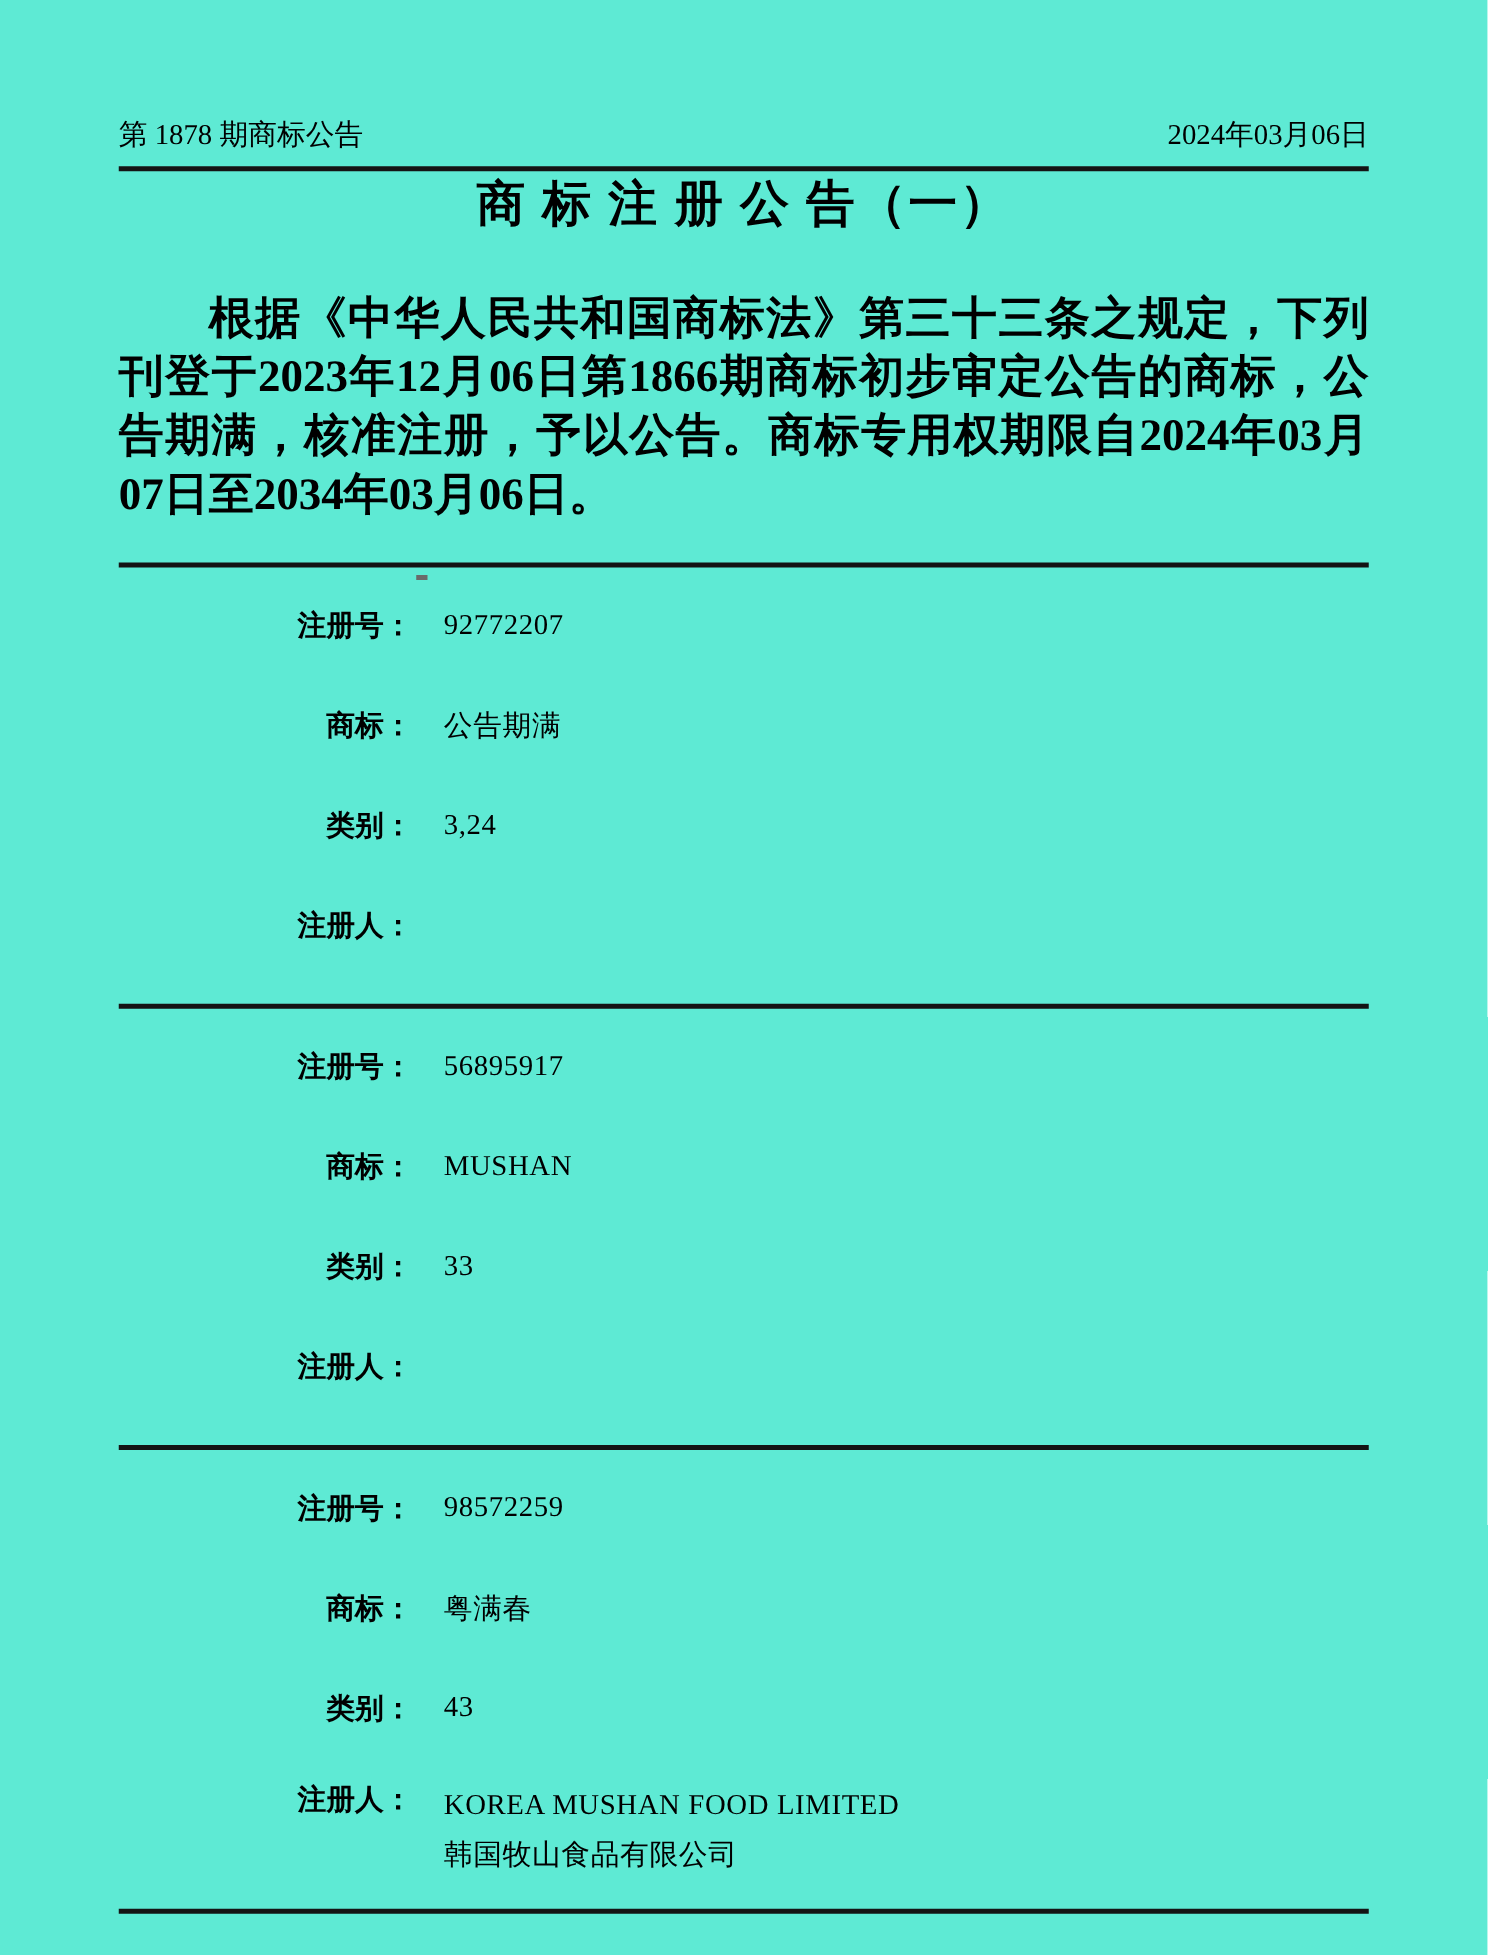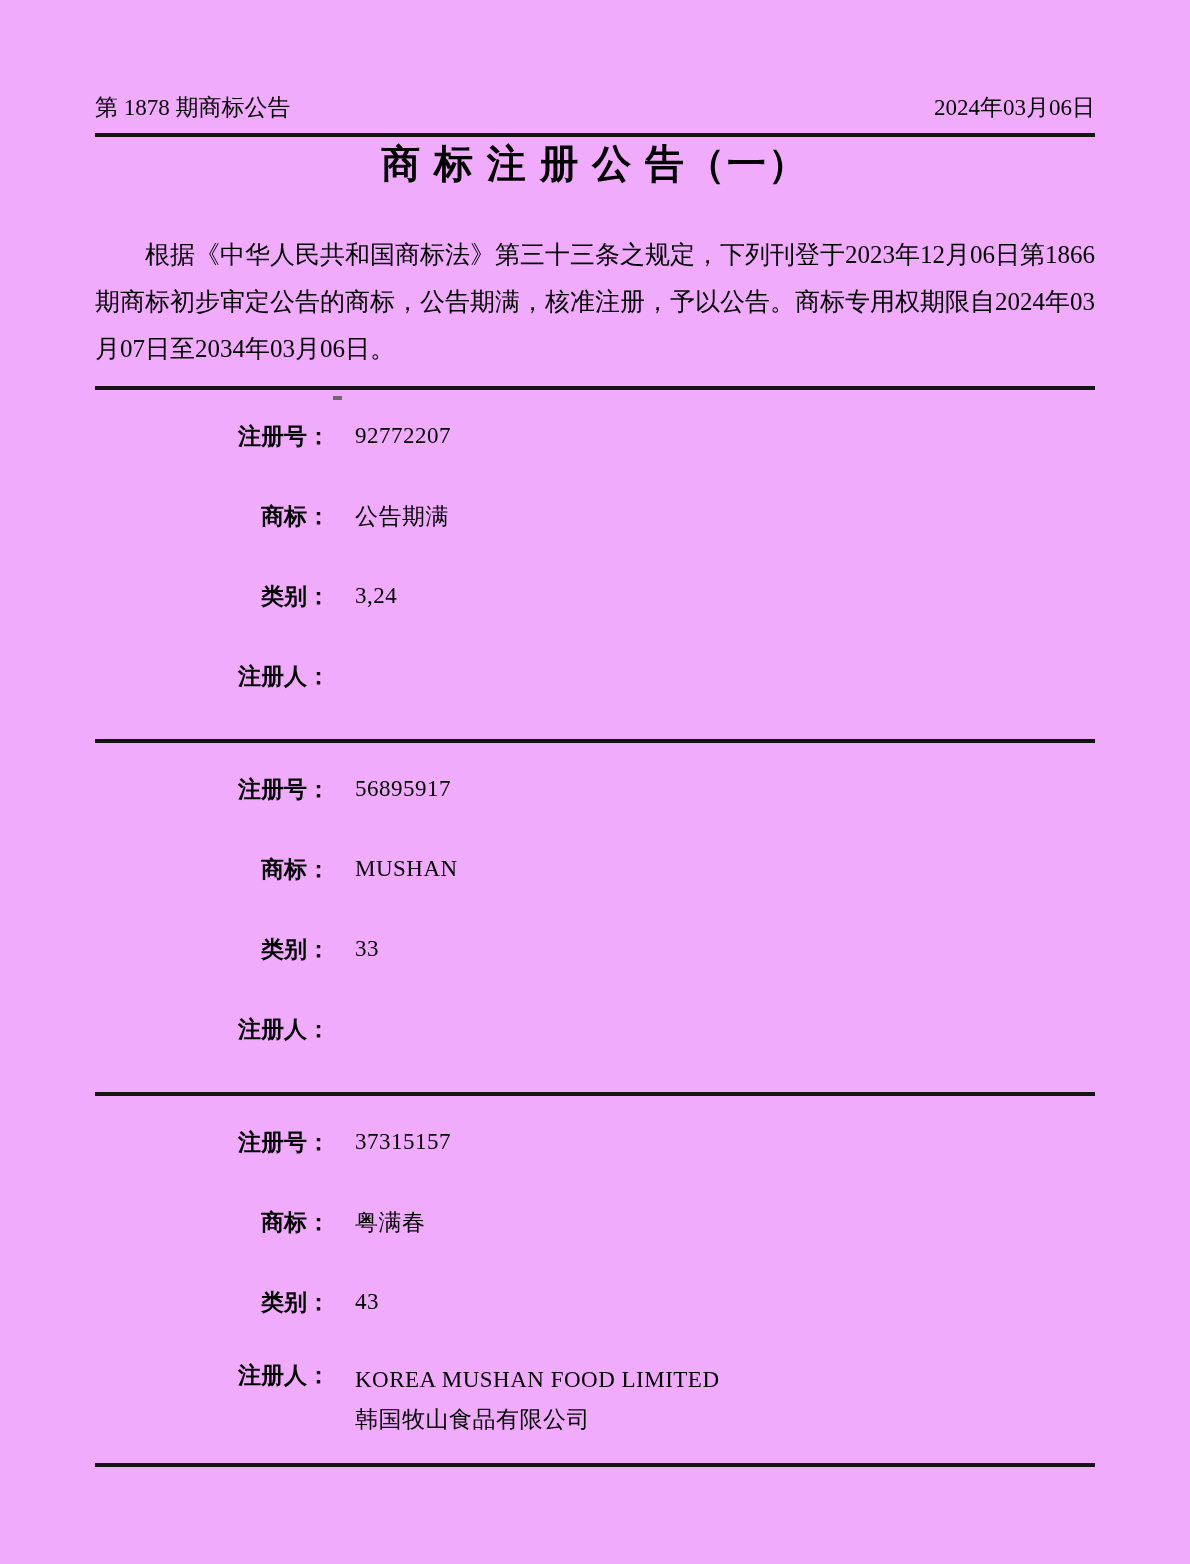--- a/index.html
+++ b/index.html
@@ -4,21 +4,21 @@
 <style>
   html, body {
     margin: 0;
     padding: 0;
     background: #ffffff;
   }
   .page {
     position: relative;
     width: 1190px;
     height: 1564px;
-    background: #f0abfc;
+    background: #5eead4;
     color: #000000;
     font-family: "Liberation Serif", "DejaVu Serif", serif;
     overflow: hidden;
     box-sizing: border-box;
   }
   .inner {
     padding: 0 95px;
   }
   
   .header {
@@ -52,29 +52,29 @@
     margin: 2px 0 0 0;
     text-align: center;
     font-size: 39px;
     font-weight: bold;
     line-height: 50px;
     letter-spacing: 2px;
   }
   
   .intro {
     margin: 42px 0 0 0;
-    font-size: 25px;
-    font-weight: normal;
+    font-size: 36px;
+    font-weight: bold;
     line-height: 47px;
     text-align: justify;
     text-indent: 2em;
   }
   
   .entries {
-    margin-top: 14px;
+    margin-top: 31px;
   }
   .entry {
     border-top: 4px solid #141414;
     padding: 6px 0 23px 0;
   }
   .row {
     display: flex;
     align-items: center;
     min-height: 80px;
     font-size: 23px;
@@ -154,21 +154,21 @@
           <span class="value">33</span>
         </div>
         <div class="row">
           <span class="label">注册人：</span>
         </div>
       </section>
 
       <section class="entry">
         <div class="row">
           <span class="label">注册号：</span>
-          <span class="value">37315157</span>
+          <span class="value">98572259</span>
         </div>
         <div class="row">
           <span class="label">商标：</span>
           <span class="value">粤满春</span>
         </div>
         <div class="row">
           <span class="label">类别：</span>
           <span class="value">43</span>
         </div>
         <div class="row multiline">

